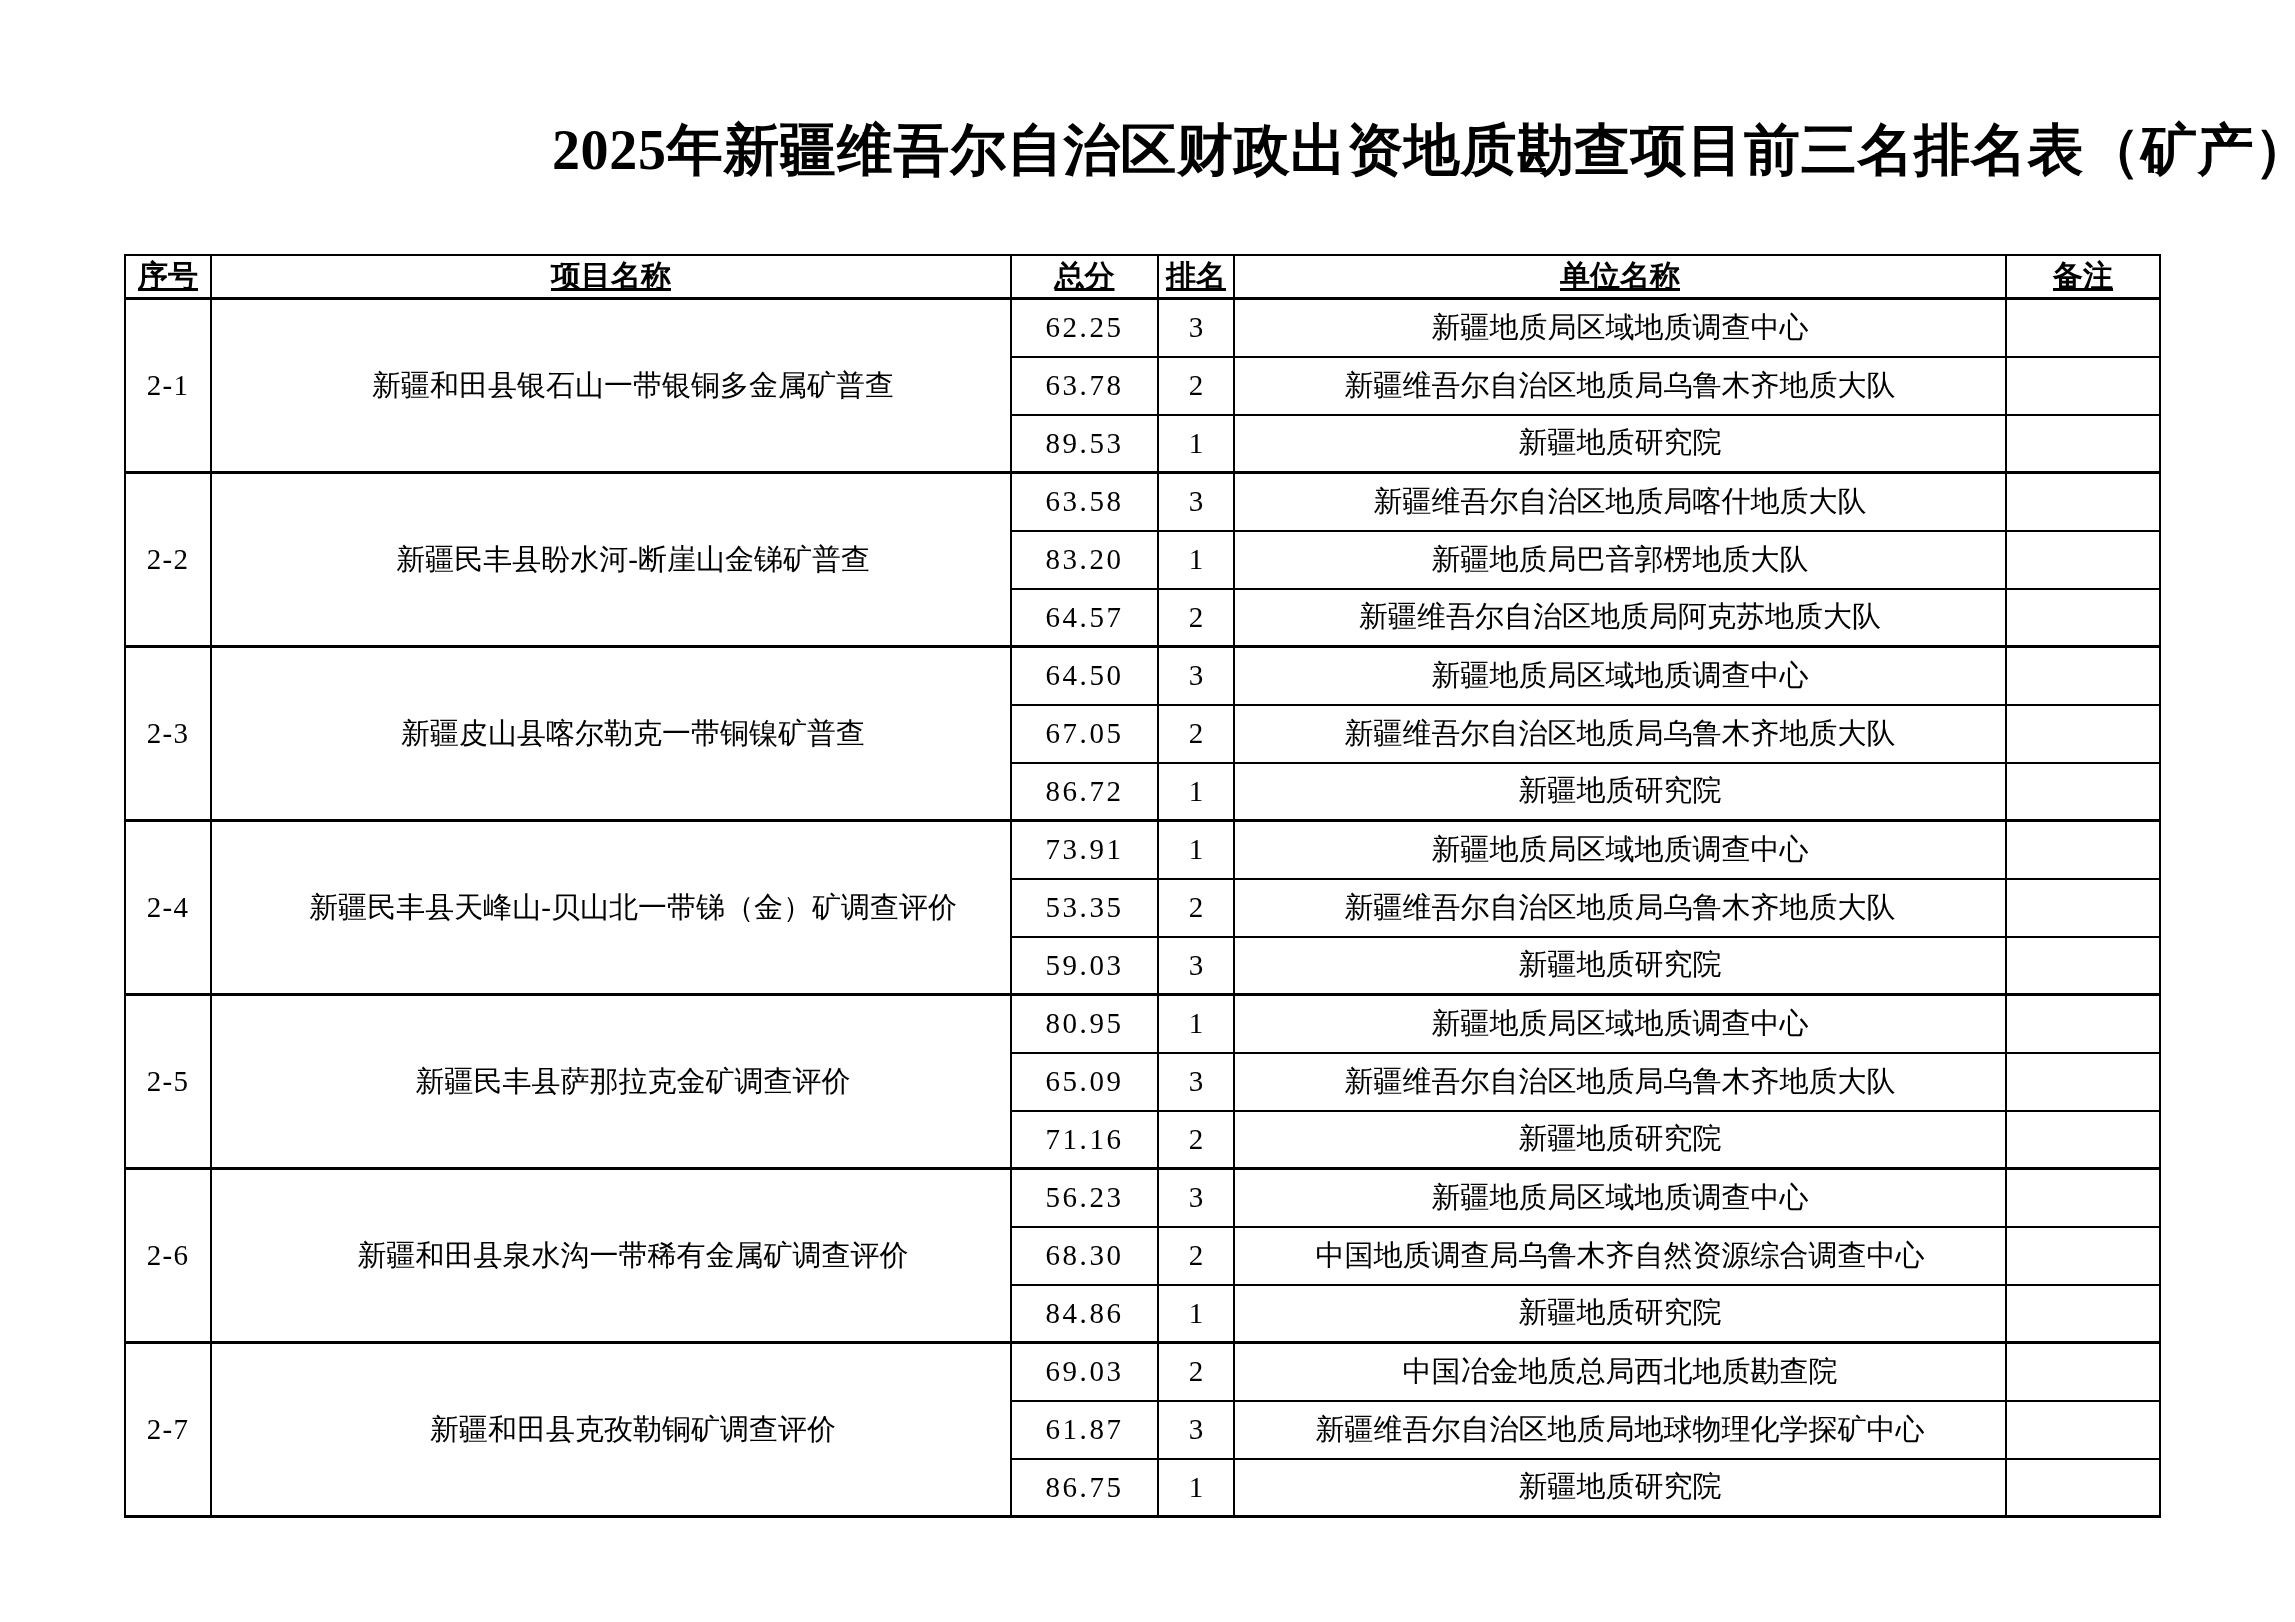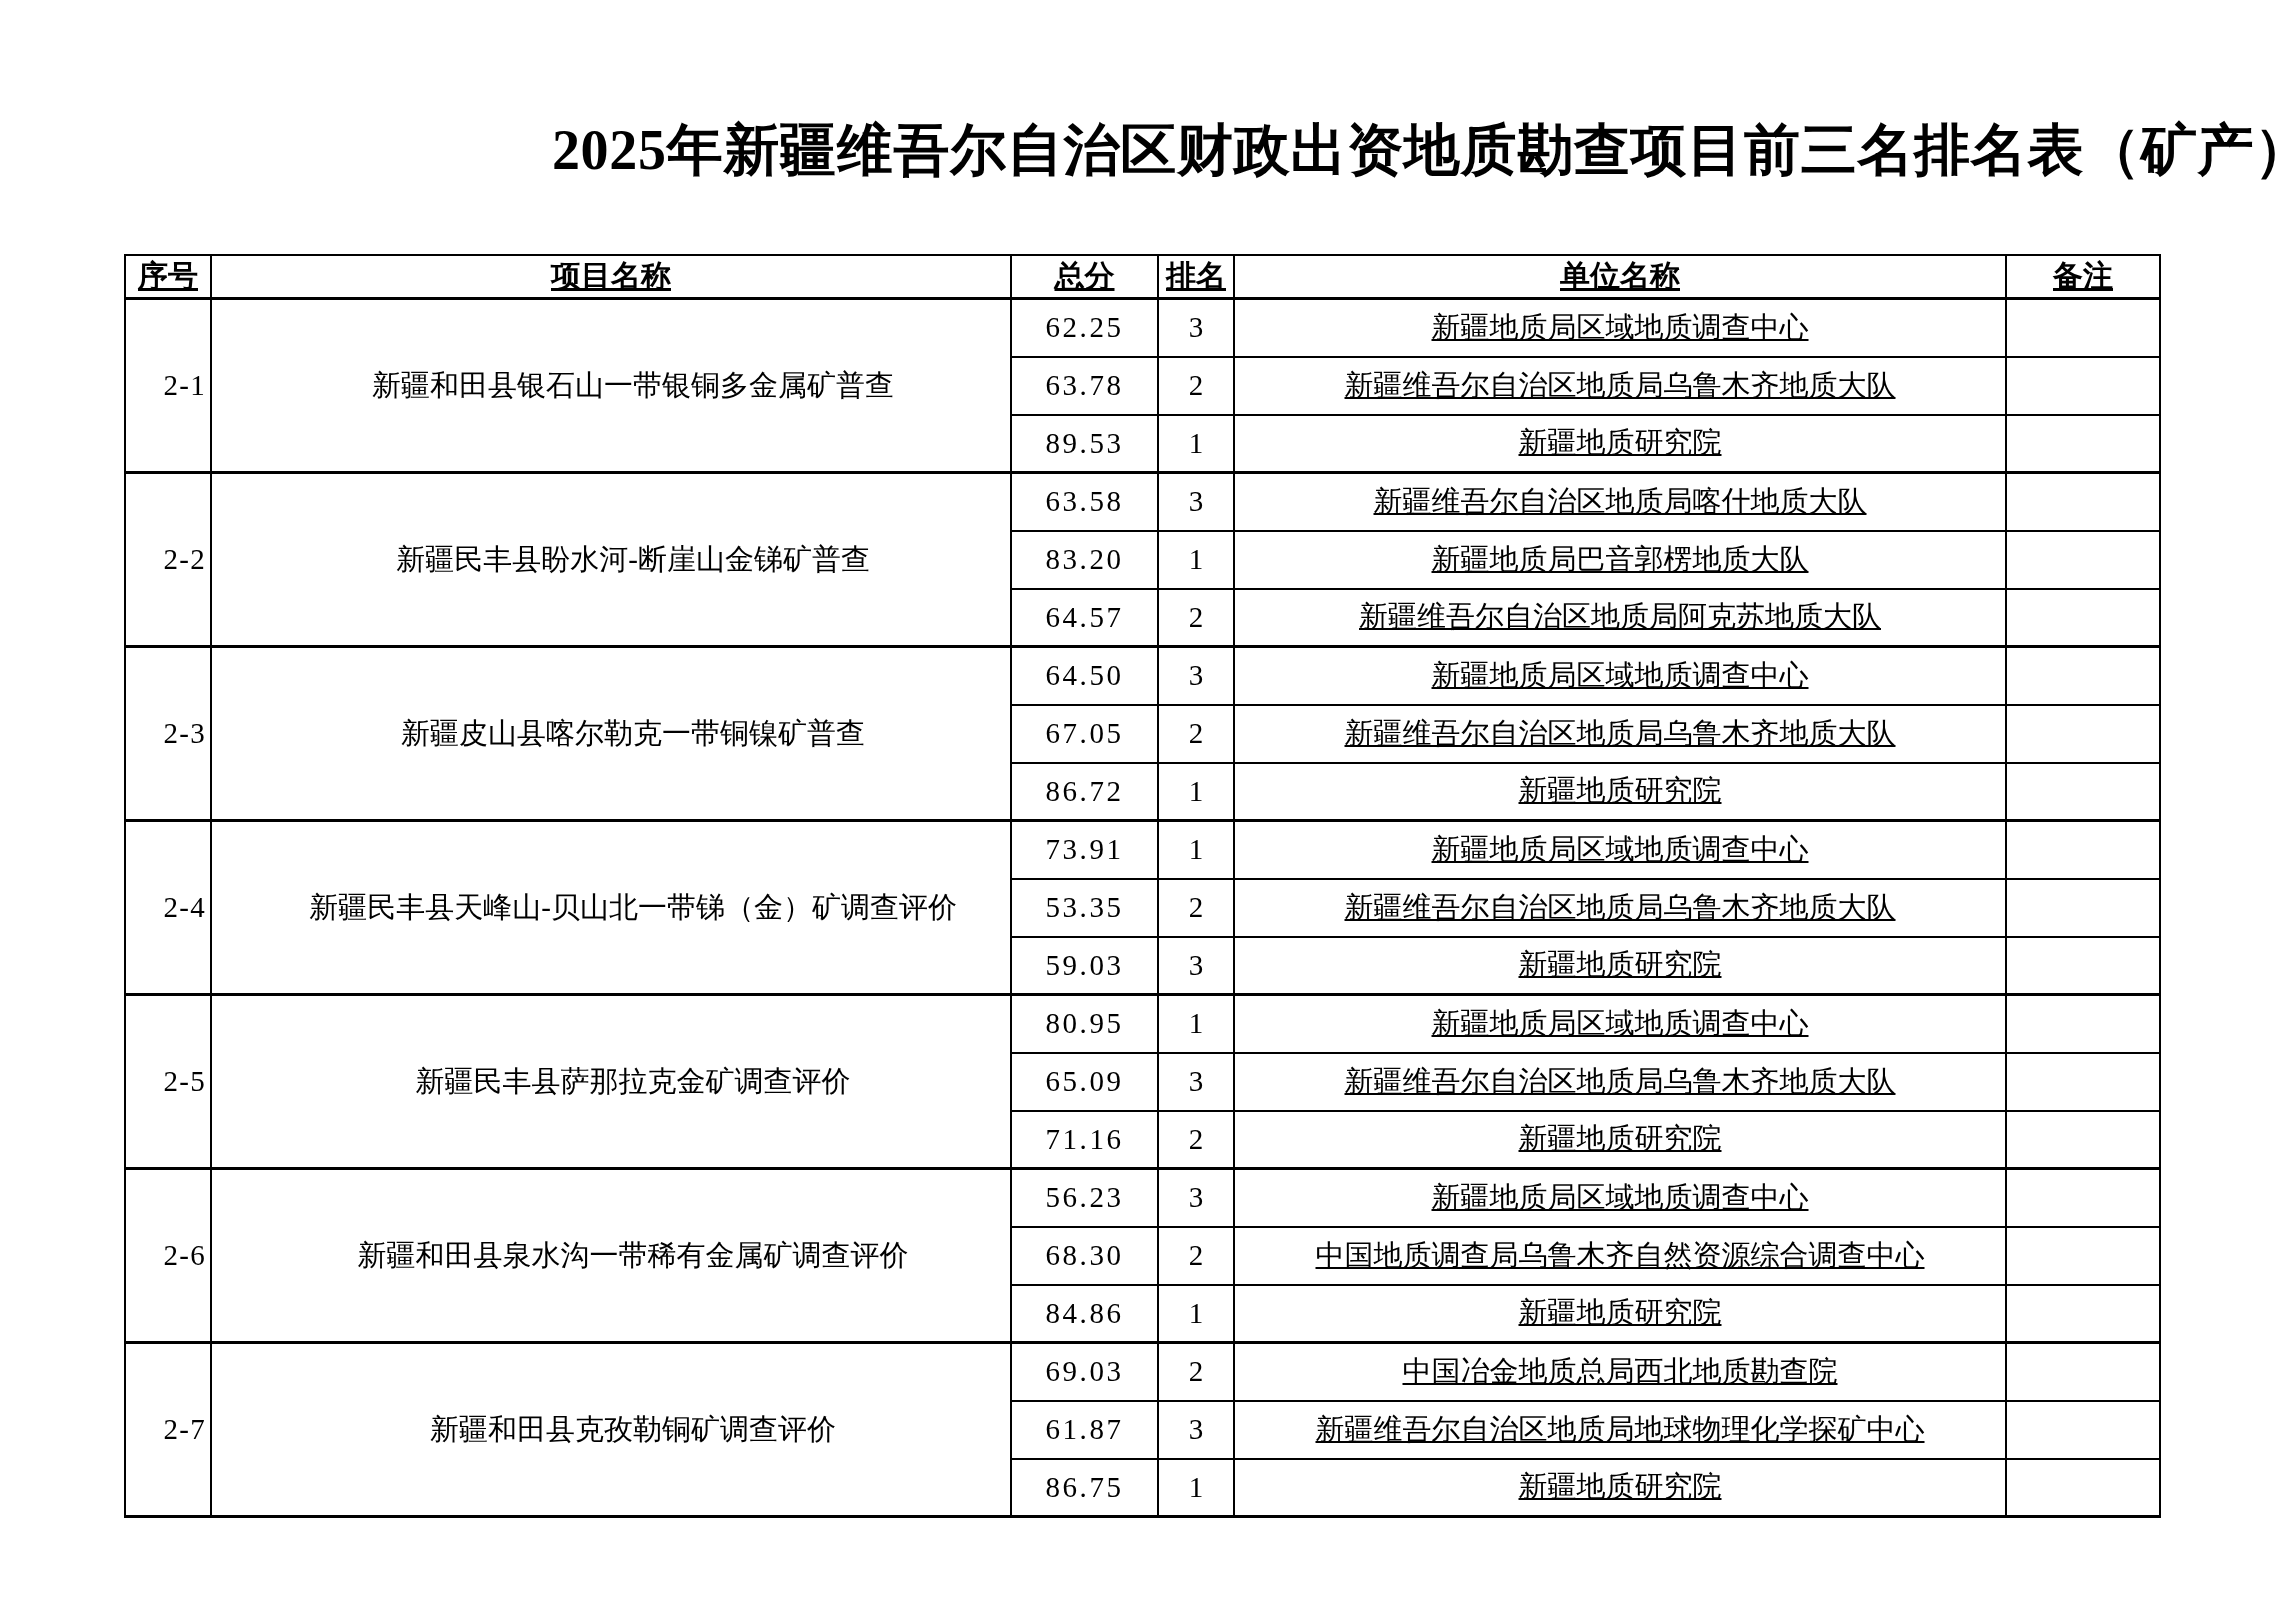--- a/index.html
+++ b/index.html
@@ -46,25 +46,25 @@
   }
   .tbl thead tr { height: 42px; text-decoration: underline; }
   .tbl thead th {
     font-size: 30px;
     font-weight: bold;
     border-bottom: 3.9px solid #000;
   }
   .tbl tbody tr { height: 58px; }
   .tbl tbody td { font-size: 29px; }
   .tbl tbody tr.group-start td { border-top: 3.9px solid #000; margin-left: 18px; }
-  td.c-no    { font-size: 31px; letter-spacing: 1.3px; text-align: right; }
+  td.c-no    { font-size: 31px; letter-spacing: 1.3px; }
   td.c-score { font-size: 31px; letter-spacing: 2.6px; }
   td.c-rank  { font-size: 31px; }
   td.c-proj  { font-size: 30px; padding-left: 48px; }
-  td.c-unit  { font-size: 29px; text-decoration: underline; }
+  td.c-unit  { font-size: 29px; }
   td.c-remark{ font-size: 29px; }
 </style>
 </head>
 <body>
 
 <h1 class="title">2025年新疆维吾尔自治区财政出资地质勘查项目前三名排名表（矿产）</h1>
 
 <table class="tbl">
   <colgroup>
     <col style="width:86px">

